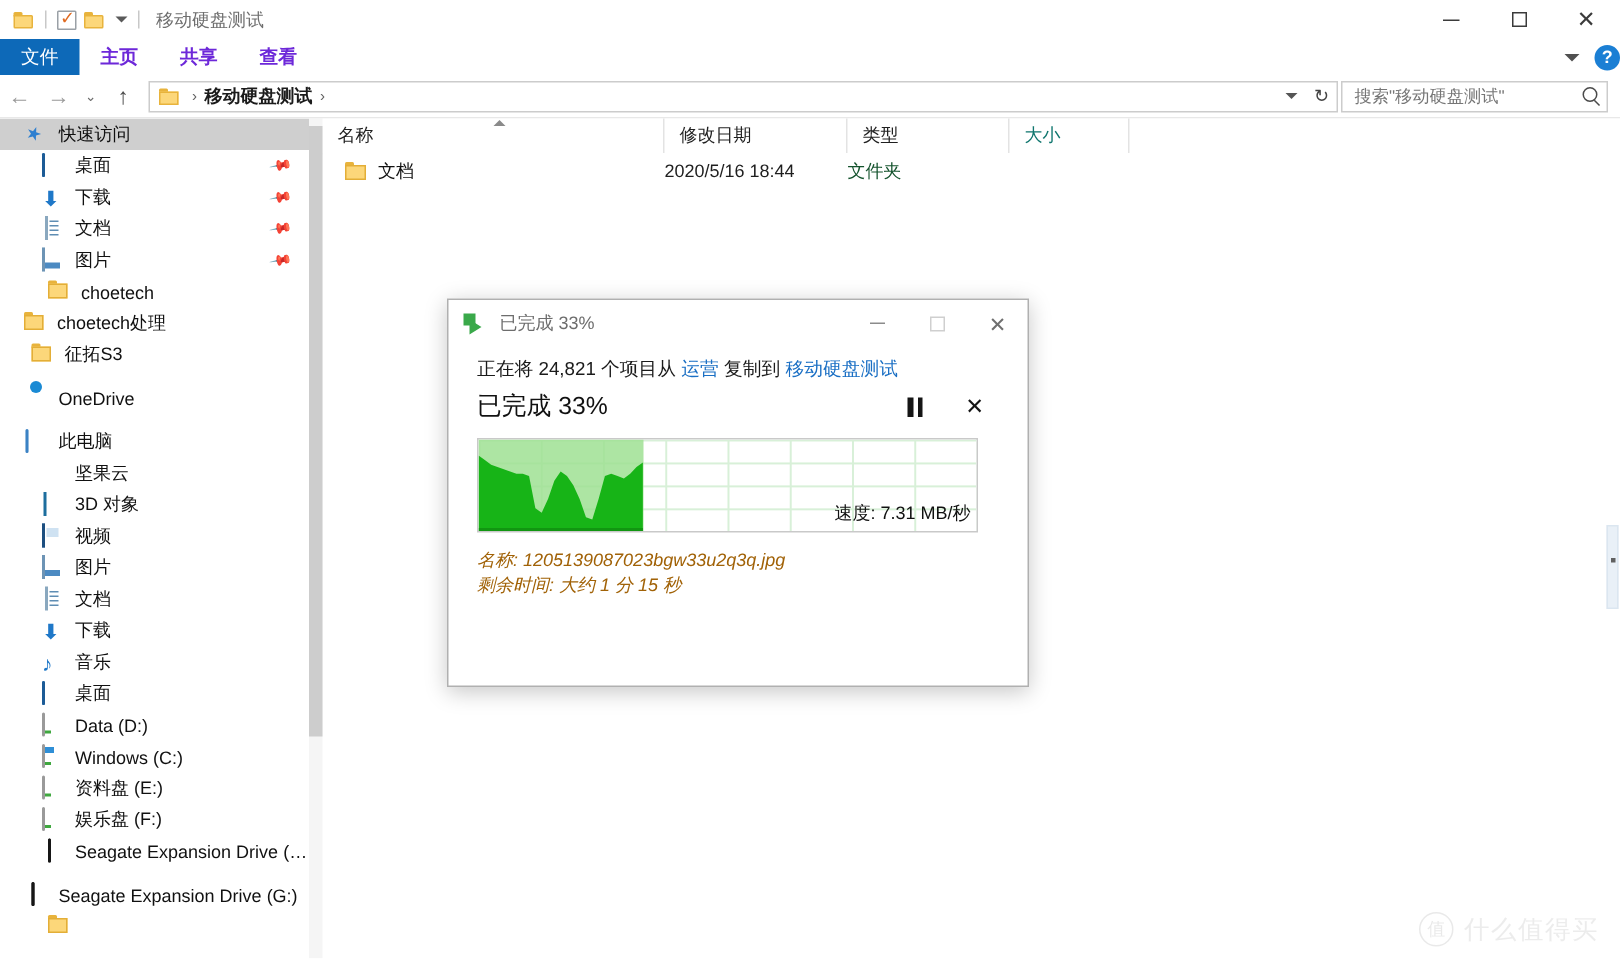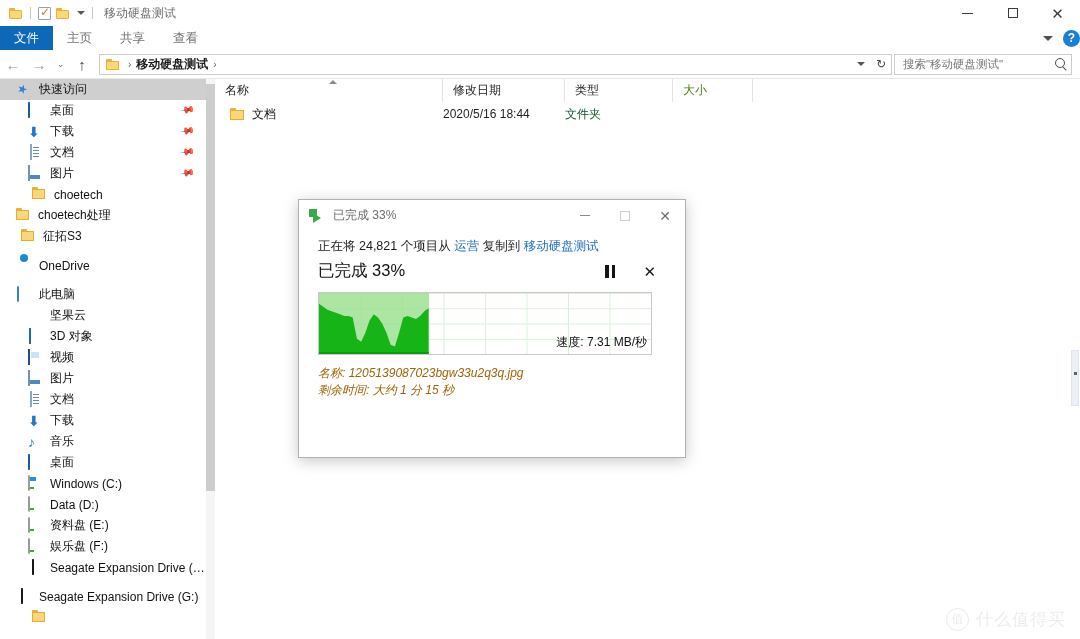--- a/index.html
+++ b/index.html
@@ -65,21 +65,21 @@
   .wc .glyph-close { font-size: 15px; line-height: 15px; font-weight: 300; }
 
   
   .ribbon {
     position: absolute; left: 0; top: 26px; width: 1080px; height: 24px;
     background: #ffffff; border-bottom: 1px solid #dcdcdc;
     display: flex; align-items: stretch;
   }
   .tab {
     display: flex; align-items: center; padding: 0 14px;
-    font-size: 12.5px; color: #737373; font-weight: normal;
+    font-size: 12.5px; color: #6d28d9; font-weight: bold;
   }
   .tab.active { background: #0d69b8; color: #ffffff; font-weight: normal; }
   .ribbon-right {
     margin-left: auto; display: flex; align-items: center; gap: 10px; padding-right: 6px;
   }
   .chev-down {
     width: 0; height: 0; border-left: 5px solid transparent;
     border-right: 5px solid transparent; border-top: 5px solid #505050;
   }
   .help-circle {
@@ -473,21 +473,21 @@
       <span>名称</span>
       <span class="sort-caret"></span>
     </div>
     <div class="colh" style="width:122px">
       <span>修改日期</span>
     </div>
     <div class="colh" style="width:108px">
       <span>类型</span>
     </div>
     <div class="colh" style="width:80px">
-      <span class="colh-size-label" style="color:#4d7c0f">大小</span>
+      <span class="colh-size-label" style="color:#0f766e">大小</span>
     </div>
   </div>
 
   <div class="filelist">
     <div class="row">
       <div class="row-name">
         <span class="row-folder"></span>
         <span>文档</span>
       </div>
       <div class="row-date">2020/5/16 18:44</div>
@@ -582,26 +582,26 @@
       <span class="nav-icon">
           <span class="i-music">♪</span>
         </span>
       <span class="nav-label">音乐</span>
     </div>
     <div class="nav-item" style="padding-left:28px">
       <span class="nav-icon"><span class="i-monitor"></span></span>
       <span class="nav-label">桌面</span>
     </div>
     <div class="nav-item" style="padding-left:28px">
+      <span class="nav-icon"><span class="i-drive"></span></span>
+      <span class="nav-label">Data (D:)</span>
+    </div>
+    <div class="nav-item" style="padding-left:28px">
       <span class="nav-icon"><span class="i-drive win"></span></span>
       <span class="nav-label">Windows (C:)</span>
-    </div>
-    <div class="nav-item" style="padding-left:28px">
-      <span class="nav-icon"><span class="i-drive"></span></span>
-      <span class="nav-label">Data (D:)</span>
     </div>
     <div class="nav-item" style="padding-left:28px">
       <span class="nav-icon"><span class="i-drive"></span></span>
       <span class="nav-label">资料盘 (E:)</span>
     </div>
     <div class="nav-item" style="padding-left:28px">
       <span class="nav-icon"><span class="i-drive"></span></span>
       <span class="nav-label">娱乐盘 (F:)</span>
     </div>
     <div class="nav-item" style="padding-left:28px">

